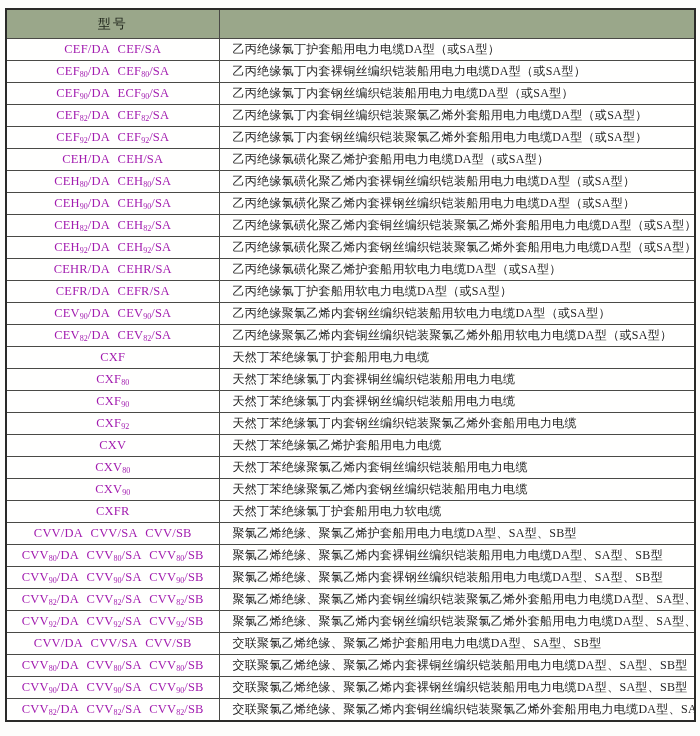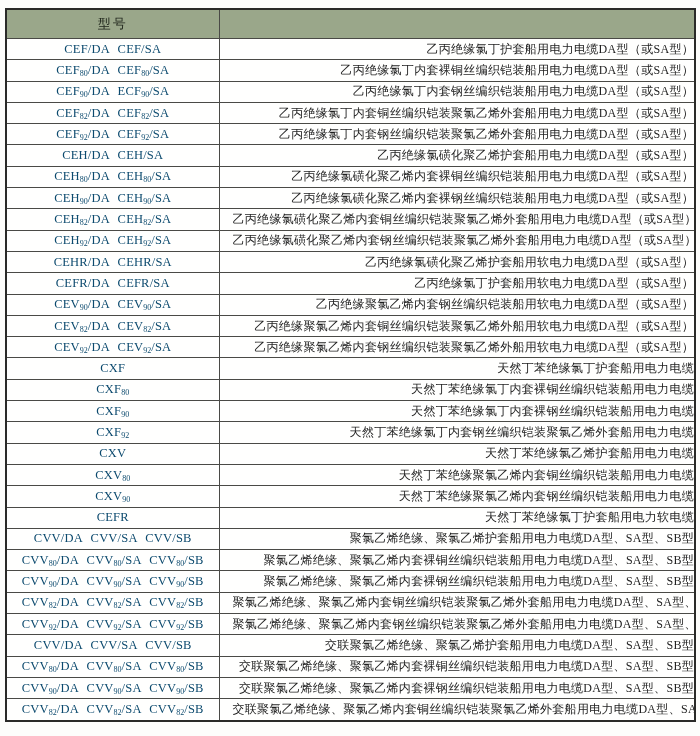--- a/index.html
+++ b/index.html
@@ -40,33 +40,33 @@
     background: #9aa78a;
     color: #20261c;
     font-size: 13px;
     font-weight: normal;
     letter-spacing: 2px;
     text-align: center;
   }
   td.model {
     text-align: center;
     font-size: 12.5px;
-    color: #0c4a6e;
+    color: #a21caf;
     word-spacing: 5px;
     letter-spacing: 0.2px;
   }
   td.model sub {
     font-size: 8px;
     line-height: 0;
     vertical-align: -2px;
     letter-spacing: 0;
     margin-top: 19px;
   }
   td.desc {
-    text-align: right;
+    text-align: left;
     padding-left: 13px;
     font-size: 12px;
     color: #1e1e1e;
     letter-spacing: 0.3px;
   }
   
   tbody tr:nth-child(34) td.model {
     color: #7e8ca0;
     opacity: 0.85;
   }
@@ -137,24 +137,20 @@
         </tr>
         <tr>
           <td class="model">CEV<sub>90</sub>/DA CEV<sub>90</sub>/SA</td>
           <td class="desc">乙丙绝缘聚氯乙烯内套钢丝编织铠装船用软电力电缆DA型（或SA型）</td>
         </tr>
         <tr>
           <td class="model">CEV<sub>82</sub>/DA CEV<sub>82</sub>/SA</td>
           <td class="desc">乙丙绝缘聚氯乙烯内套铜丝编织铠装聚氯乙烯外船用软电力电缆DA型（或SA型）</td>
         </tr>
         <tr>
-          <td class="model">CEV<sub>92</sub>/DA CEV<sub>92</sub>/SA</td>
-          <td class="desc">乙丙绝缘聚氯乙烯内套钢丝编织铠装聚氯乙烯外船用软电力电缆DA型（或SA型）</td>
-        </tr>
-        <tr>
           <td class="model">CXF</td>
           <td class="desc">天然丁苯绝缘氯丁护套船用电力电缆</td>
         </tr>
         <tr>
           <td class="model">CXF<sub>80</sub></td>
           <td class="desc">天然丁苯绝缘氯丁内套裸铜丝编织铠装船用电力电缆</td>
         </tr>
         <tr>
           <td class="model">CXF<sub>90</sub></td>
           <td class="desc">天然丁苯绝缘氯丁内套裸钢丝编织铠装船用电力电缆</td>
@@ -169,21 +165,21 @@
         </tr>
         <tr>
           <td class="model">CXV<sub>80</sub></td>
           <td class="desc">天然丁苯绝缘聚氯乙烯内套铜丝编织铠装船用电力电缆</td>
         </tr>
         <tr>
           <td class="model">CXV<sub>90</sub></td>
           <td class="desc">天然丁苯绝缘聚氯乙烯内套钢丝编织铠装船用电力电缆</td>
         </tr>
         <tr>
-          <td class="model">CEFR</td>
+          <td class="model">CXFR</td>
           <td class="desc">天然丁苯绝缘氯丁护套船用电力软电缆</td>
         </tr>
         <tr>
           <td class="model">CVV/DA CVV/SA CVV/SB</td>
           <td class="desc">聚氯乙烯绝缘、聚氯乙烯护套船用电力电缆DA型、SA型、SB型</td>
         </tr>
         <tr>
           <td class="model">CVV<sub>80</sub>/DA CVV<sub>80</sub>/SA CVV<sub>80</sub>/SB</td>
           <td class="desc">聚氯乙烯绝缘、聚氯乙烯内套裸铜丝编织铠装船用电力电缆DA型、SA型、SB型</td>
         </tr>

